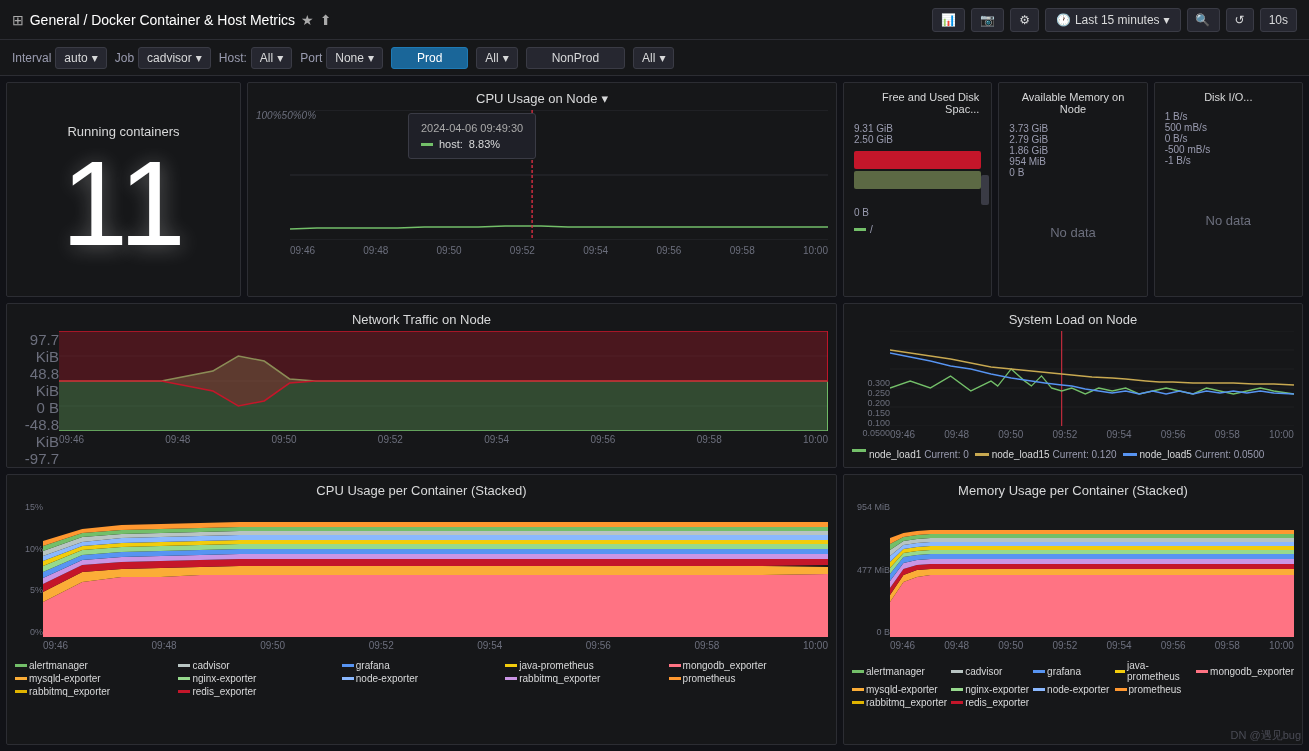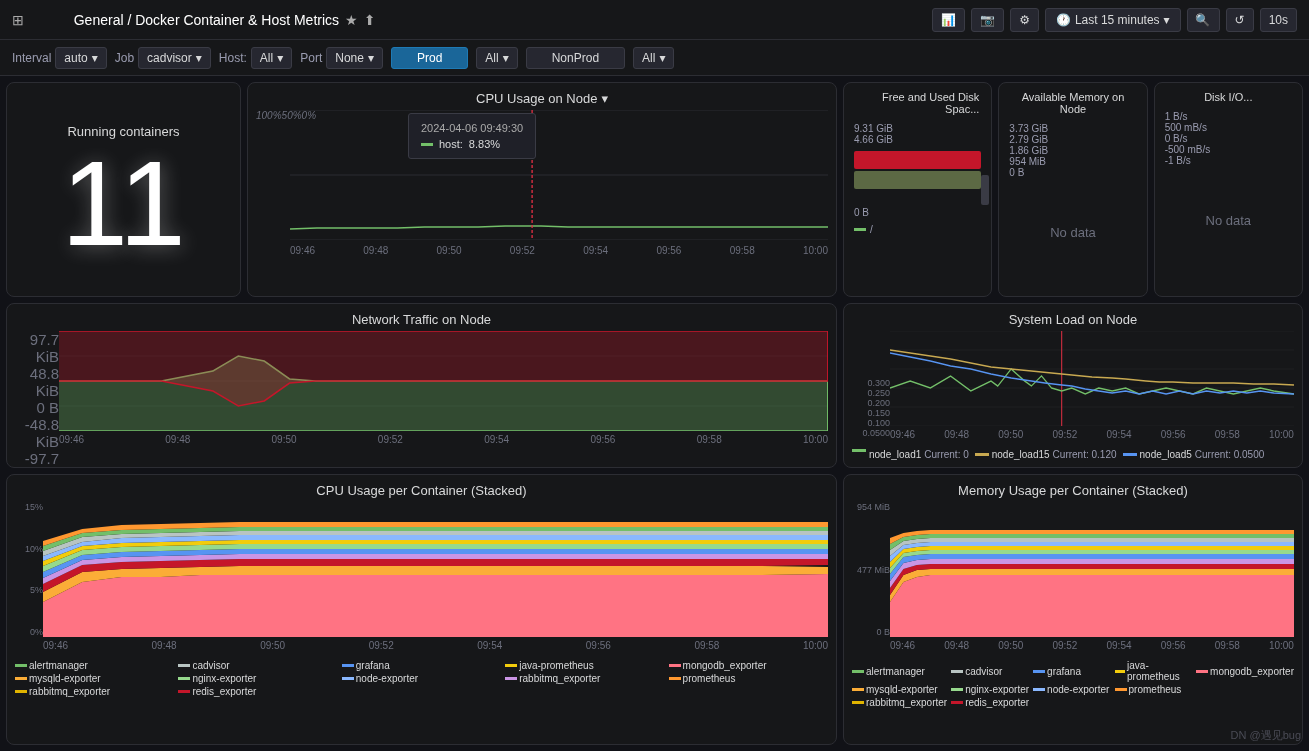--- a/index.html
+++ b/index.html
@@ -23,21 +23,21 @@
       height: 40px;
       gap: 8px;
     }
     .top-bar-left {
       display: flex;
       align-items: center;
       gap: 6px;
       flex: 1;
     }
     .grid-icon { color: #aaa; font-size: 14px; }
-    .breadcrumb { color: #aaa; font-size: 14px; margin-left: 44px; }
+    .breadcrumb { color: #aaa; font-size: 14px; }
     .breadcrumb span { color: #fff; }
     .star-icon, .share-icon { color: #aaa; cursor: pointer; font-size: 14px; }
     .top-bar-right {
       display: flex;
       align-items: center;
       gap: 6px;
     }
     .top-btn {
       background: #262730;
       border: 1px solid #3a3b45;
@@ -101,21 +101,21 @@
       border-radius: 3px;
       padding: 3px 25px;
       font-size: 12px;
       cursor: pointer;
     }
 
     
     .panel {
       background: #161719;
       border: 1px solid #2c2d33;
-      border-radius: 8px;
+      border-radius: 2px;
       overflow: hidden;
       position: relative;
     }
     .panel-title {
       font-size: 13px;
       color: #d8d9da;
       padding: 8px 12px 4px;
       font-weight: 500;
       text-align: center;
     }
@@ -336,21 +336,21 @@
           </div>
         </div>
       </div>
 
       <div class="right-col-row1">
 
         <div class="panel">
           <div class="panel-title" style="font-size:11px;text-align:right;">Free and Used Disk Spac...</div>
           <div style="padding:4px 10px 2px;">
             <div style="font-size:10px;color:#9a9cb0;">9.31 GiB</div>
-            <div style="font-size:10px;color:#9a9cb0;">4.66 GiB</div>
+            <div style="font-size:10px;color:#9a9cb0;">2.50 GiB</div>
           </div>
 
           <div style="margin:4px 10px;position:relative;height:50px;">
             <div style="width:100%;height:18px;background:#c4162a;border-radius:2px;margin-bottom:2px;"></div>
             <div style="width:100%;height:18px;background:#5c6944;border-radius:2px;"></div>
           </div>
           <div style="font-size:10px;color:#9a9cb0;padding:2px 10px;">0 B</div>
           <div style="padding:4px 10px;font-size:10px;color:#9a9cb0;display:flex;align-items:center;gap:4px;">
             <span style="width:12px;height:3px;background:#73bf69;display:inline-block;"></span>
             <span>/</span>

